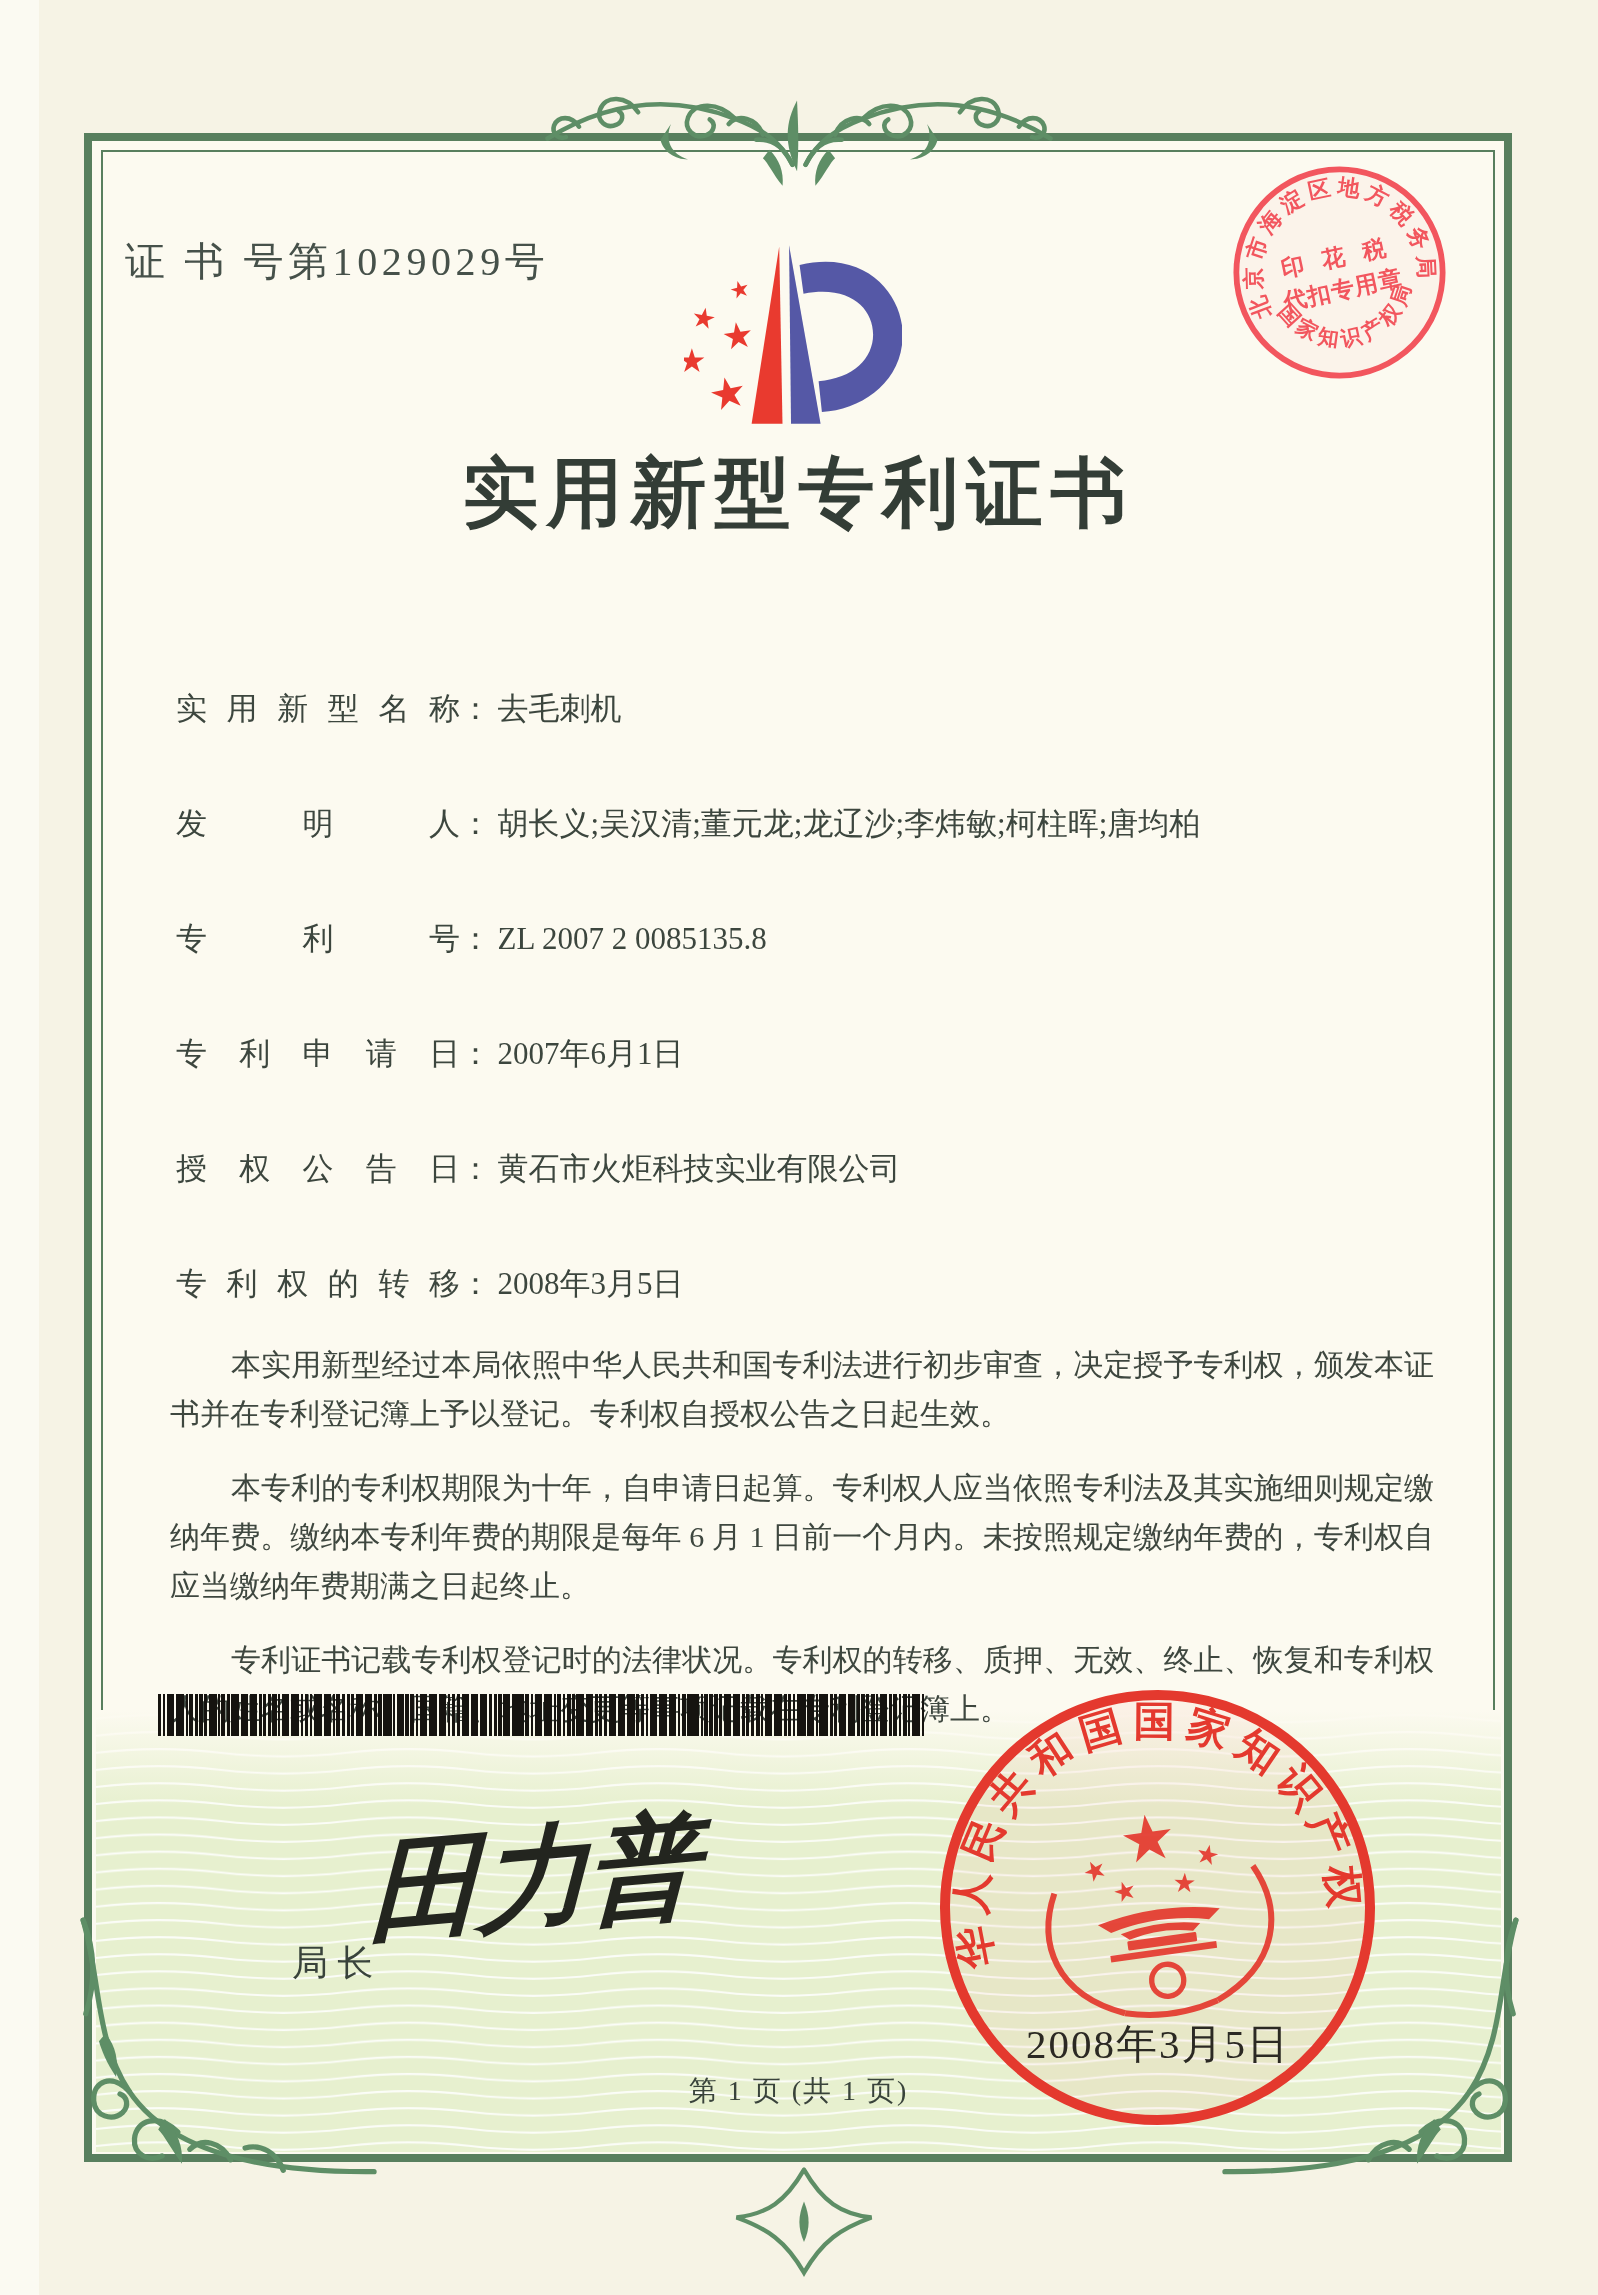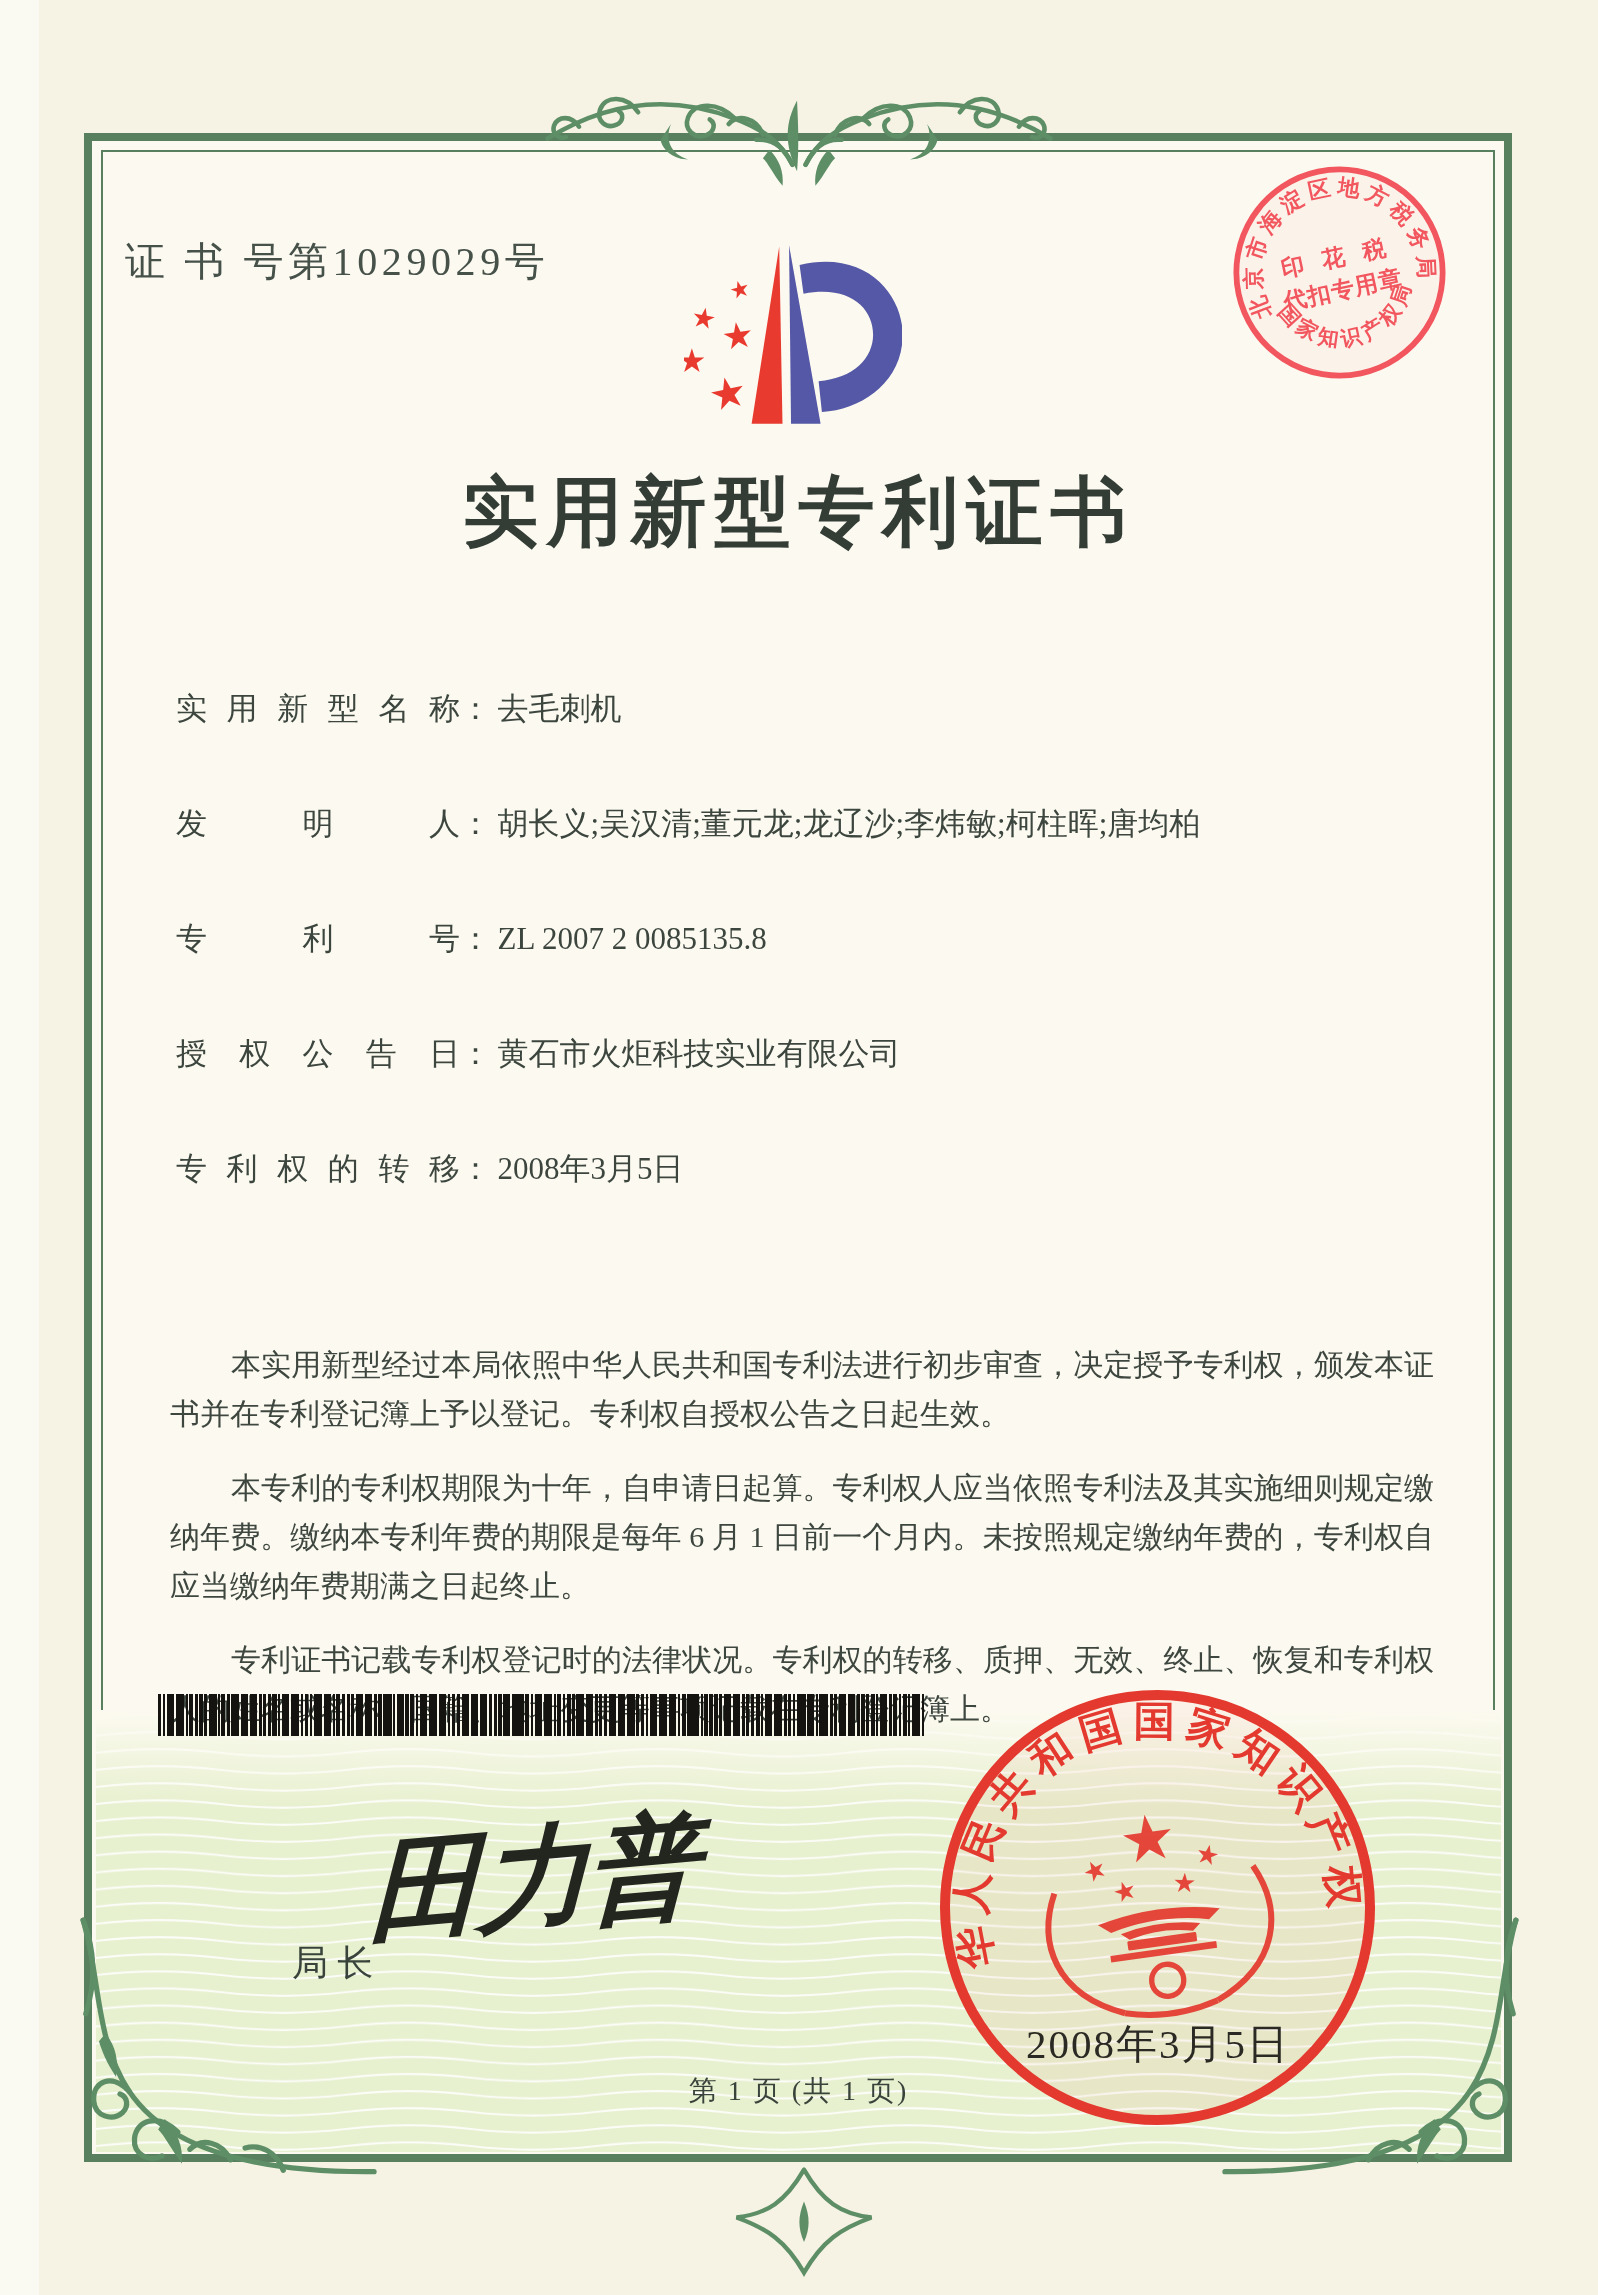--- a/index.html
+++ b/index.html
@@ -19,21 +19,21 @@
     position:absolute;left:9.2px;top:9.2px;right:9.2px;bottom:9.2px;
     border:2.6px solid #587f5e;
   }
   
   .band{left:96px;top:1710px;width:1405px;height:442px;z-index:1;}
   
   .cert-number{left:125px;top:234px;font-size:40px;letter-spacing:4.6px;color:#46514a;z-index:3;}
   .logo{left:684px;top:245px;width:218px;height:183px;z-index:3;}
   .tax-stamp{left:1229px;top:162px;width:221px;height:221px;transform:rotate(-12deg);z-index:3;}
   .title{
-    left:96px;top:462px;width:1405px;text-align:center;
+    left:96px;top:443px;width:1405px;text-align:center;
     font-size:76px;font-weight:bold;letter-spacing:8px;color:#333d36;z-index:3;
   }
   
   .fields{left:176px;top:688px;z-index:3;}
   .field-row{height:41px;margin-bottom:74px;font-size:31px;white-space:nowrap;color:#3c463e;}
   .f-label{display:inline-block;width:284px;text-align:justify;text-align-last:justify;vertical-align:top;}
   .f-colon{display:inline-block;}
   .f-value{display:inline-block;padding-left:6.6px;text-align:center;}
   
   .paras{left:170px;top:1340px;width:1264px;z-index:3;}
@@ -170,20 +170,23 @@
 
 <div class="abs fields">
   <div class="field-row">
     <span class="f-label">实用新型名称</span><span class="f-colon">：</span><span class="f-value">去毛刺机</span>
   </div>
   <div class="field-row">
     <span class="f-label">发明人</span><span class="f-colon">：</span><span class="f-value">胡长义;吴汉清;董元龙;龙辽沙;李炜敏;柯柱晖;唐均柏</span>
   </div>
   <div class="field-row">
     <span class="f-label">专利号</span><span class="f-colon">：</span><span class="f-value">ZL 2007 2 0085135.8</span>
+  </div>
+  <div class="field-row">
+    <span class="f-label">专利申请日</span><span class="f-colon">：</span><span class="f-value">2007年6月1日</span>
   </div>
   <div class="field-row">
     <span class="f-label">授权公告日</span><span class="f-colon">：</span><span class="f-value">黄石市火炬科技实业有限公司</span>
   </div>
   <div class="field-row">
     <span class="f-label">专利权的转移</span><span class="f-colon">：</span><span class="f-value">2008年3月5日</span>
   </div>
 </div>
 
 <div class="abs paras">

